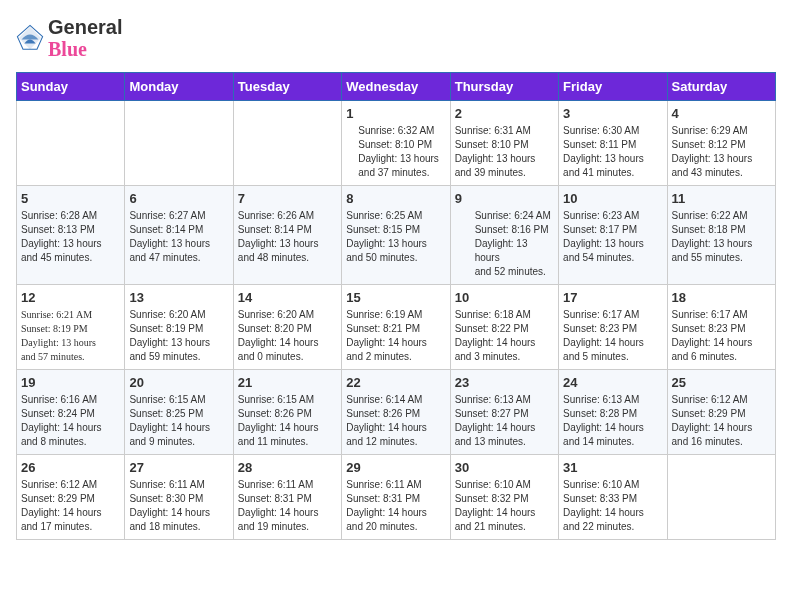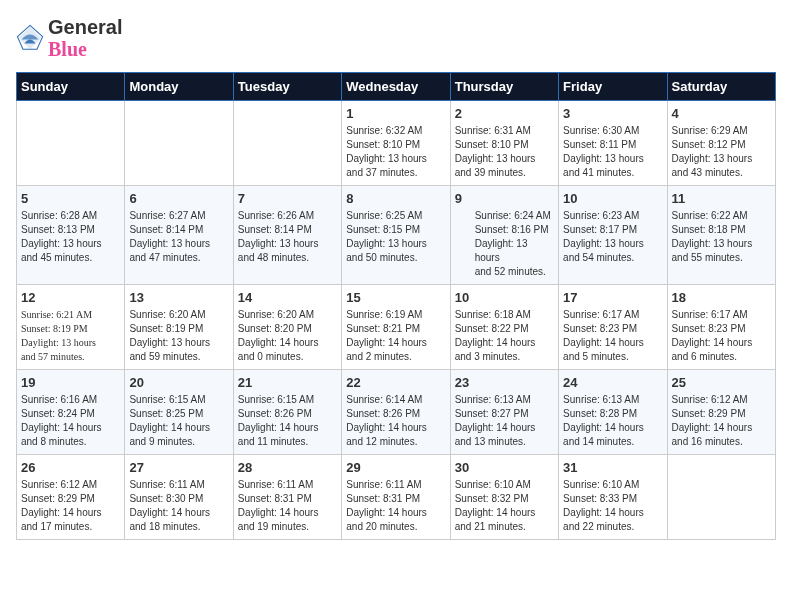--- a/index.html
+++ b/index.html
@@ -44,21 +44,21 @@
     .location {
       font-size: 15px;
       color: #555;
     }
     table {
       width: 100%;
       border-collapse: collapse;
       table-layout: fixed;
     }
     thead tr th {
-      background-color: #0f172a;
+      background-color: #6d28d9;
       color: #fff;
       font-size: 13px;
       font-weight: bold;
       padding: 6px 4px;
       text-align: left;
       border: 1px solid #2e6db4;
     }
     tbody tr td {
       border: 1px solid #ccc;
       vertical-align: top;
@@ -118,21 +118,21 @@
       <th>Saturday</th>
     </tr>
   </thead>
   <tbody id="calendar-body">
   <tr>
         <td class="empty"></td>
         <td class="empty"></td>
         <td class="empty"></td>
         <td>
           <span class="day-num">1</span>
-          <div class="day-info" style="white-space: pre-line;">Sunrise: 6:32 AM
+          <div class="day-info" style="white-space: pre-line; margin-left: 12px;">Sunrise: 6:32 AM
 Sunset: 8:10 PM
 Daylight: 13 hours
 and 37 minutes.</div>
         </td>
         <td>
           <span class="day-num">2</span>
           <div class="day-info" style="white-space: pre-line;">Sunrise: 6:31 AM
 Sunset: 8:10 PM
 Daylight: 13 hours
 and 39 minutes.</div>

